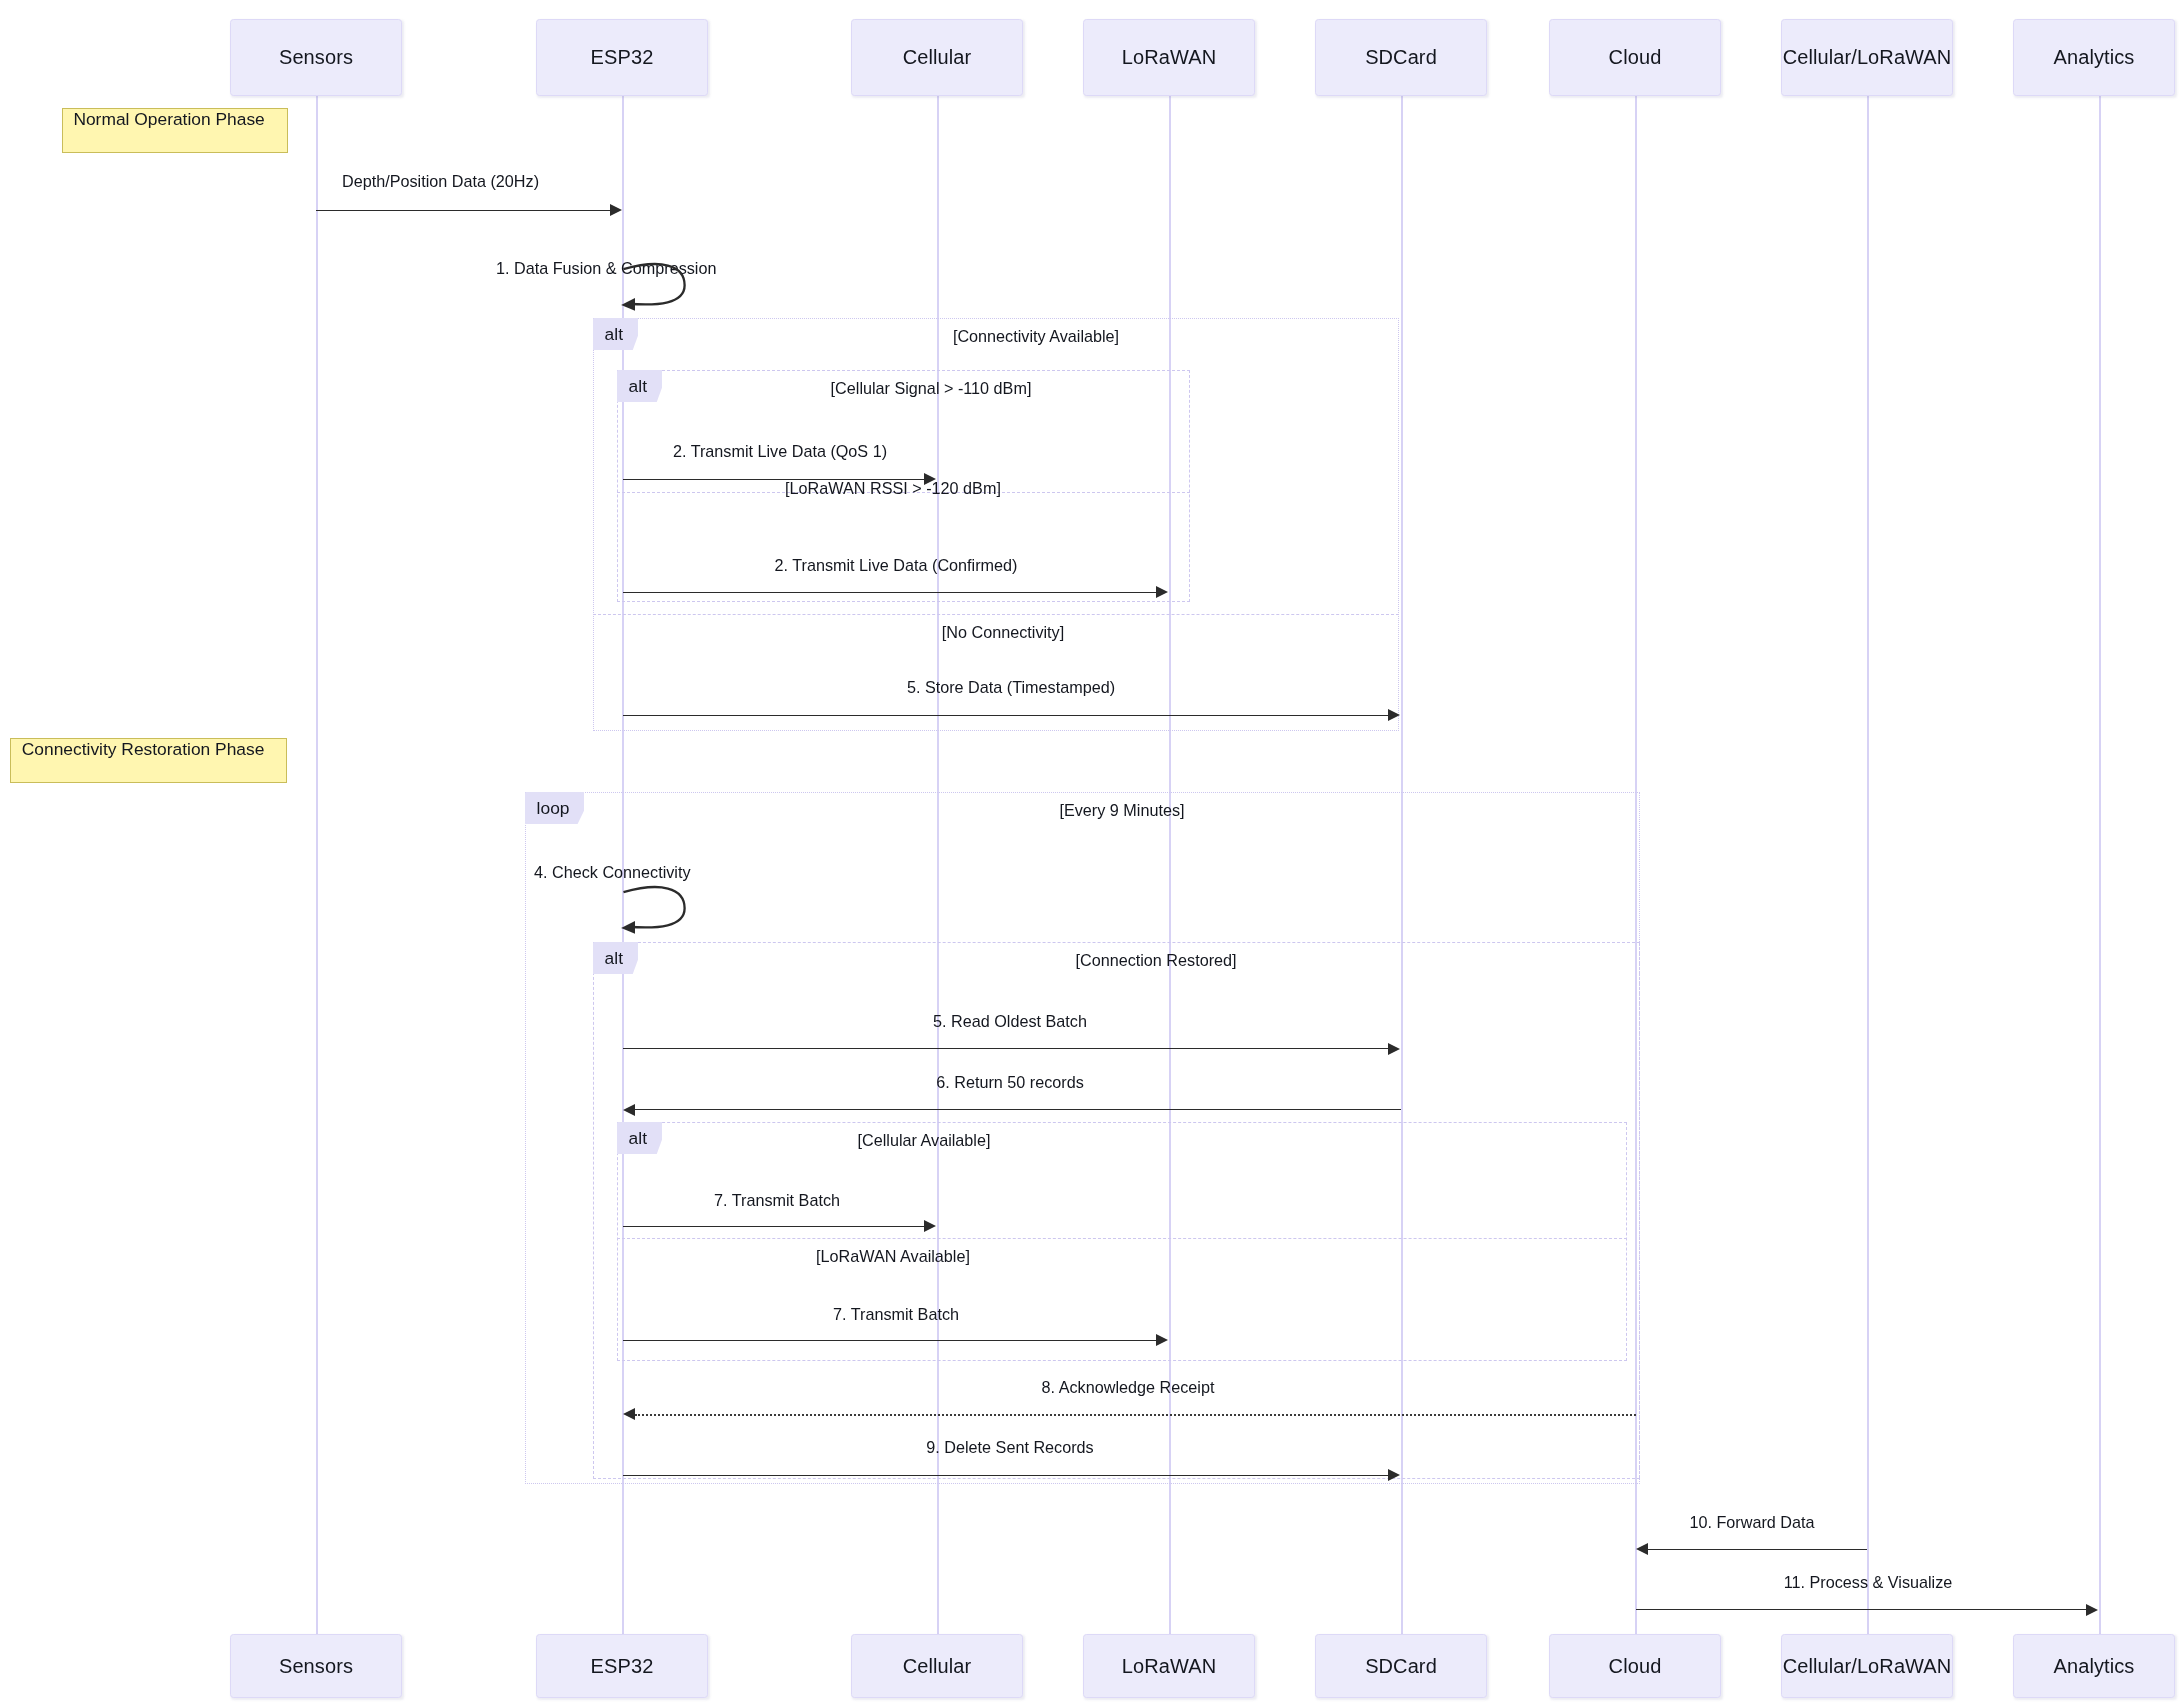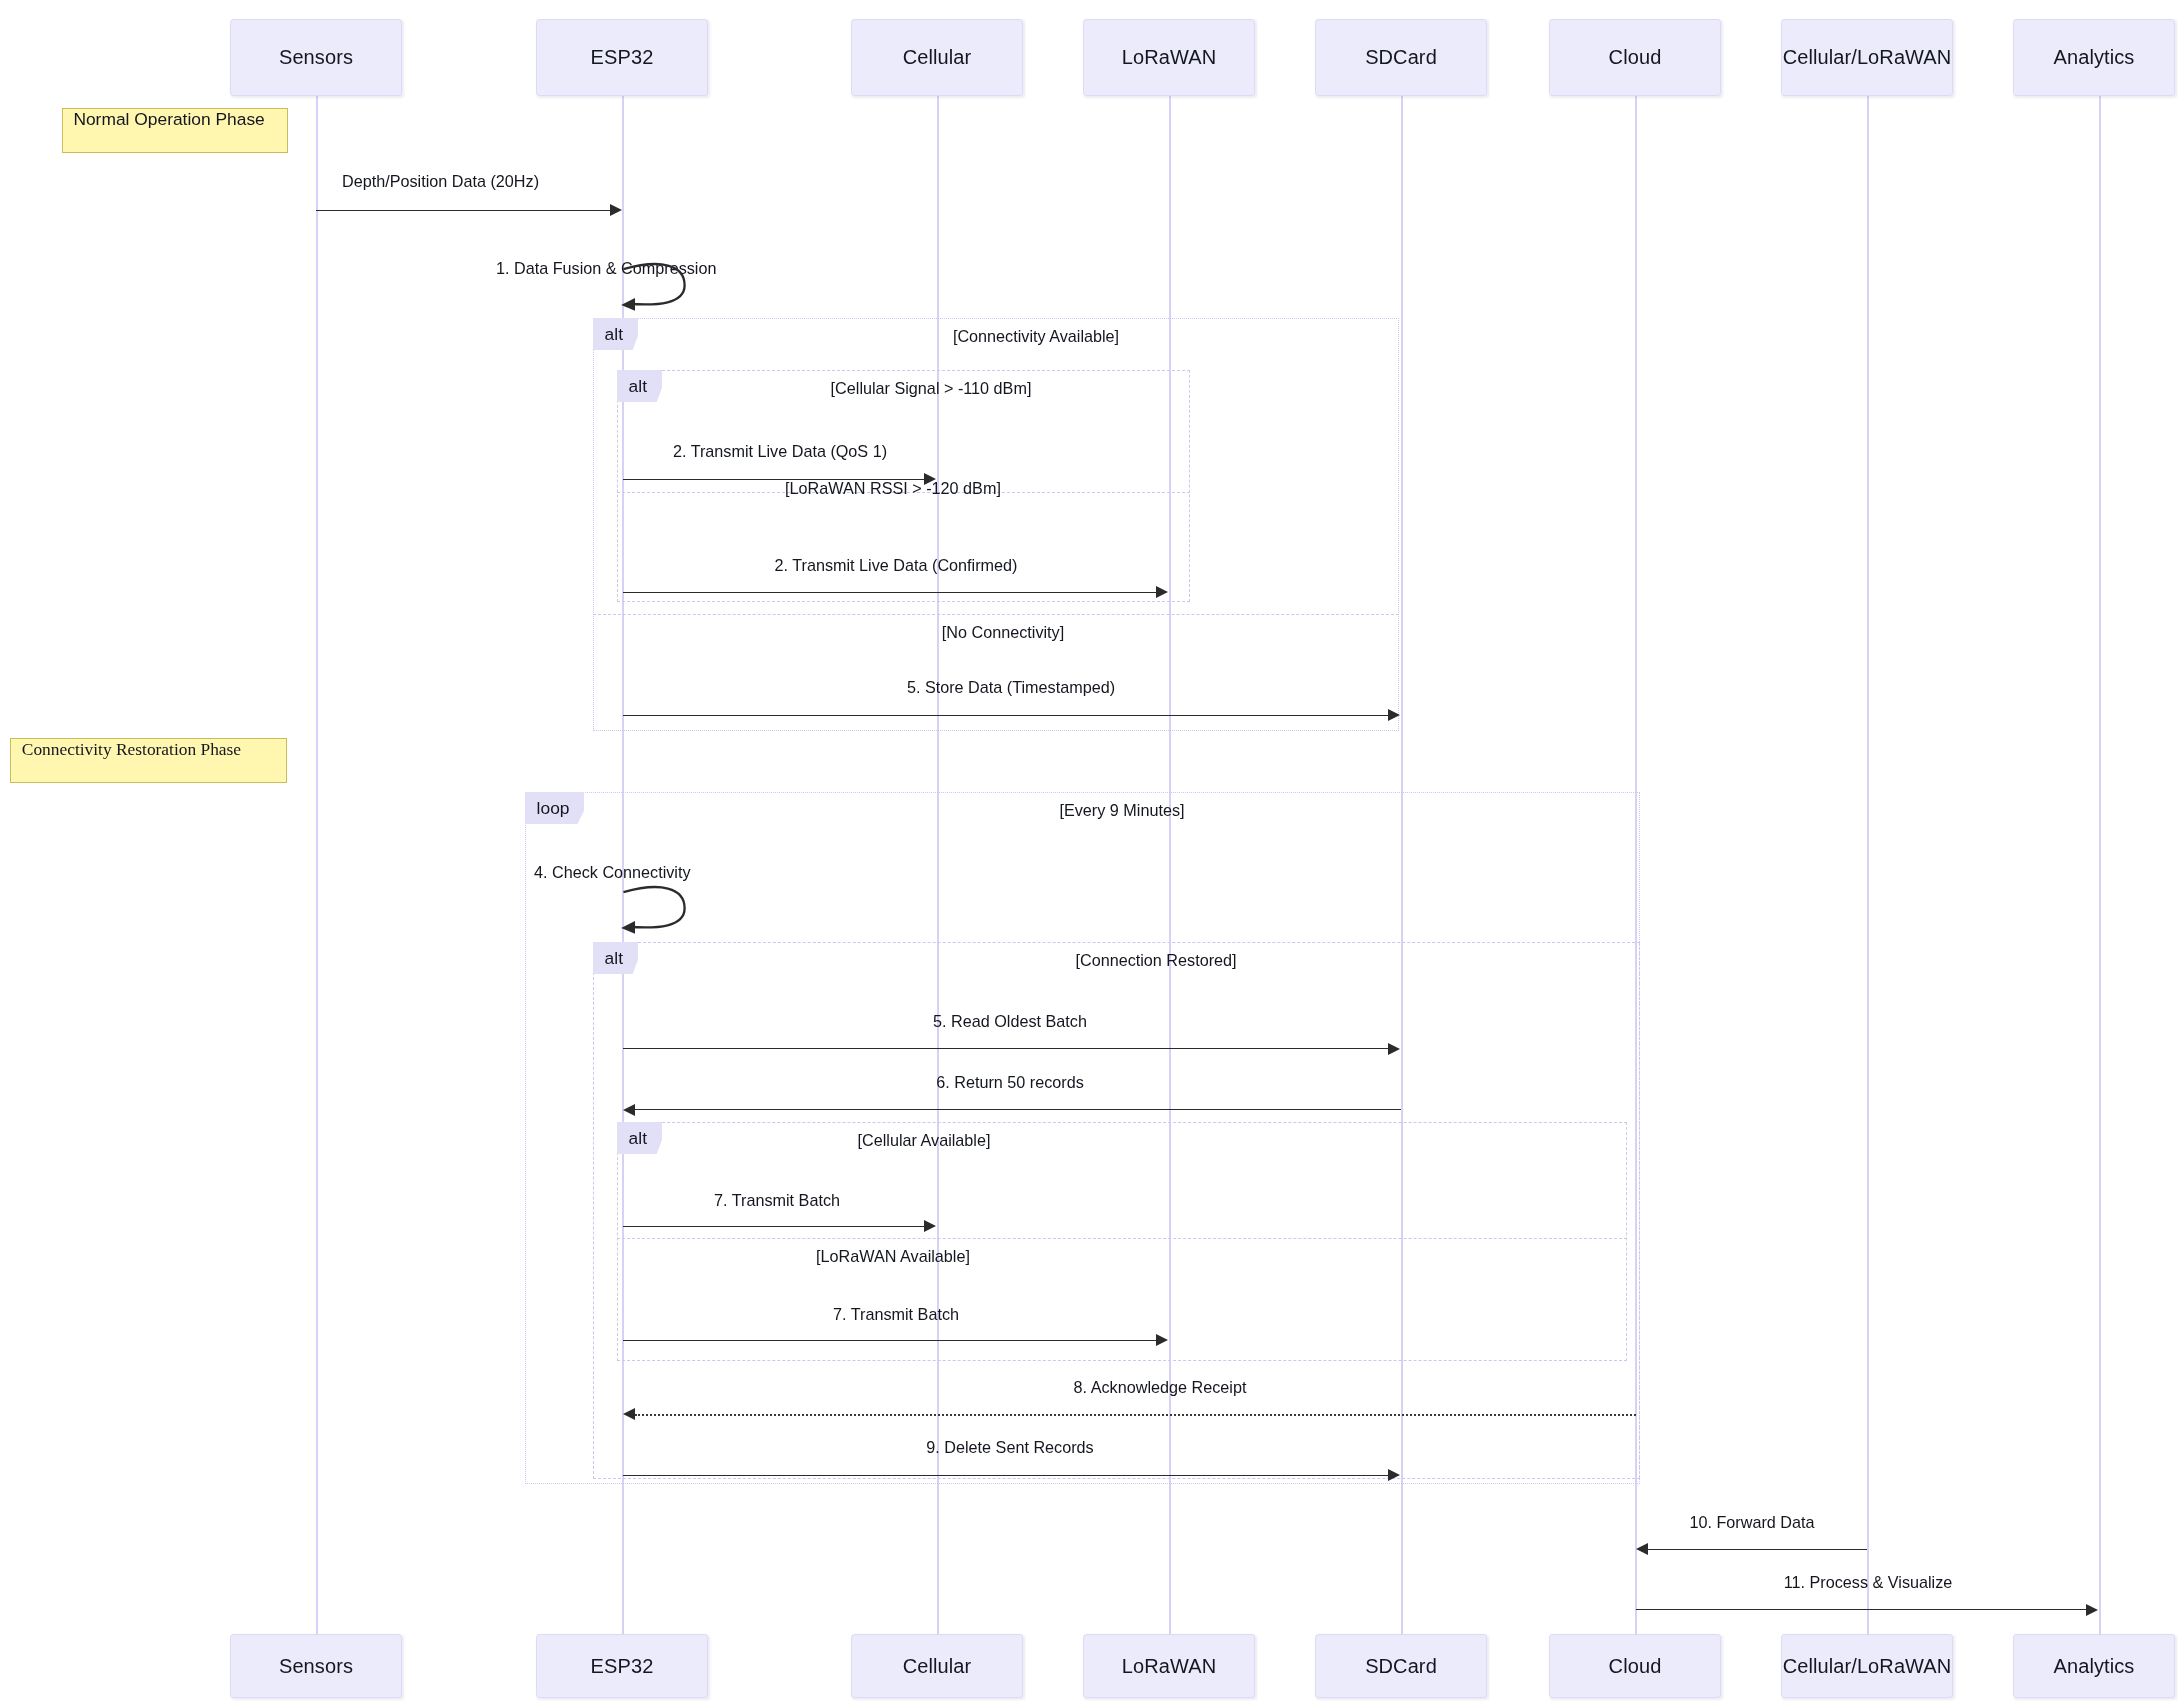--- a/index.html
+++ b/index.html
@@ -184,21 +184,21 @@
   <div class="participant" style="left:1781px; top:1634px; width:172px; height:64px;">
     <span>Cellular/LoRaWAN</span>
   </div>
   <div class="participant" style="left:2013px; top:1634px; width:162px; height:64px;">
     <span>Analytics</span>
   </div>
 
   <div class="note" style="left:62px; top:108px; width:226px; height:45px;">
     <span>Normal Operation Phase</span>
   </div>
-  <div class="note" style="left:10.4px; top:738px; width:277px; height:45px;font-family:Liberation Serif, serif;">
+  <div class="note" style="left:10.4px; top:738px; width:277px; height:45px;">
     <span>Connectivity Restoration Phase</span>
   </div>
 
   <div class="msg-label" style="left:342px; top:172px;">
     <span>Depth/Position Data (20Hz)</span>
   </div>
   <div class="msg-line" style="left:316px; top:210px; width:302px;"></div>
   <div class="arrow-head right" style="left:610px; top:204px;"></div>
 
   <div class="msg-label" style="left:496px; top:220px;margin-top:39px;">
@@ -307,21 +307,21 @@
   <div class="cond-label" style="left:893px; top:1247px;">
     <span>[LoRaWAN Available]</span>
   </div>
 
   <div class="msg-label center" style="left:896px; top:1305px;">
     <span>7. Transmit Batch</span>
   </div>
   <div class="msg-line" style="left:623px; top:1340px; width:534px;"></div>
   <div class="arrow-head right" style="left:1156px; top:1334px;"></div>
 
-  <div class="msg-label center" style="left:1128px; top:1378px;margin-left:32px;">
+  <div class="msg-label center" style="left:1128px; top:1378px;">
     <span>8. Acknowledge Receipt</span>
   </div>
   <div class="msg-line dotted" style="left:635px; top:1414px; width:1001px;"></div>
   <div class="arrow-head left" style="left:623px; top:1408px;"></div>
 
   <div class="msg-label center" style="left:1010px; top:1438px;">
     <span>9. Delete Sent Records</span>
   </div>
   <div class="msg-line" style="left:623px; top:1475px; width:766px;"></div>
   <div class="arrow-head right" style="left:1388px; top:1469px;"></div>

